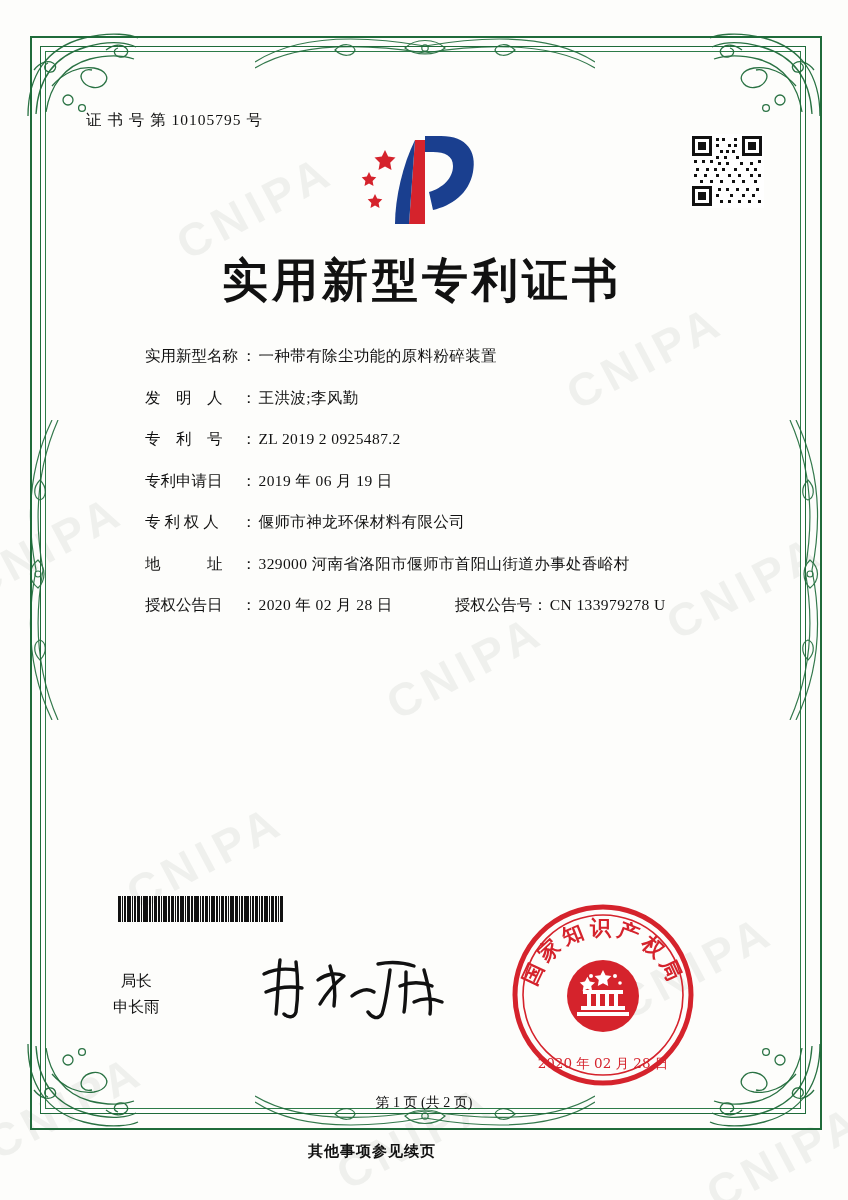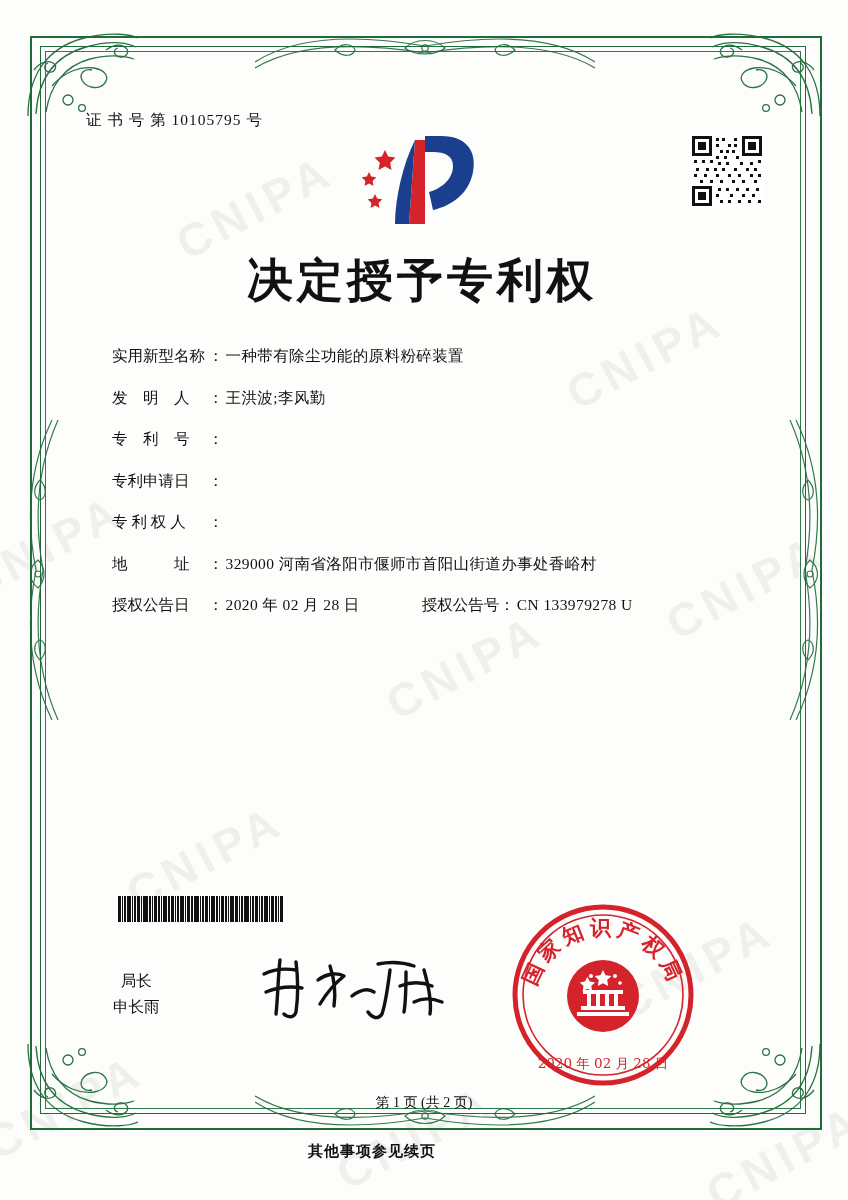--- a/index.html
+++ b/index.html
@@ -147,20 +147,21 @@
   .field-row {
     display: flex;
     align-items: baseline;
     margin-bottom: 26px;
   }
   .field-label {
     width: 96px;
     flex: 0 0 96px;
     letter-spacing: 0px;
     white-space: pre;
+    margin-left: 33px;
   }
   .field-colon {
     flex: 0 0 auto;
     margin-right: 2px;
   }
   .field-value {
     flex: 1 1 auto;
     letter-spacing: 0.4px;
   }
   .field-row.two-col .field-value { flex: 0 0 auto; }
@@ -445,44 +446,47 @@
         <rect x="30" y="66" width="3" height="3"></rect>
           <rect x="38" y="66" width="3" height="3"></rect>
           <rect x="48" y="66" width="3" height="3"></rect>
           <rect x="58" y="66" width="3" height="3"></rect>
           <rect x="68" y="66" width="3" height="3"></rect>
       </g>
     </svg>
   </div>
 
   <div class="content" style="top:110px;">
-    <div class="main-title">决定授予专利权</div>
+    <div class="main-title">实用新型专利证书</div>
 
     <div class="fields">
       <div class="field-row">
         <span class="field-label">实用新型名称</span>
         <span class="field-colon">：</span>
         <span class="field-value">一种带有除尘功能的原料粉碎装置</span>
       </div>
       <div class="field-row">
         <span class="field-label">发　明　人</span>
         <span class="field-colon">：</span>
         <span class="field-value">王洪波;李风勤</span>
       </div>
       <div class="field-row">
         <span class="field-label">专　利　号</span>
         <span class="field-colon">：</span>
+        <span class="field-value">ZL 2019 2 0925487.2</span>
       </div>
       <div class="field-row">
         <span class="field-label">专利申请日</span>
         <span class="field-colon">：</span>
+        <span class="field-value">2019 年 06 月 19 日</span>
       </div>
       <div class="field-row">
         <span class="field-label">专 利 权 人</span>
         <span class="field-colon">：</span>
+        <span class="field-value">偃师市神龙环保材料有限公司</span>
       </div>
       <div class="field-row">
         <span class="field-label">地　　　址</span>
         <span class="field-colon">：</span>
         <span class="field-value">329000 河南省洛阳市偃师市首阳山街道办事处香峪村</span>
       </div>
       <div class="field-row two-col">
         <span class="field-label">授权公告日</span>
         <span class="field-colon">：</span>
         <span class="field-value">2020 年 02 月 28 日</span>

